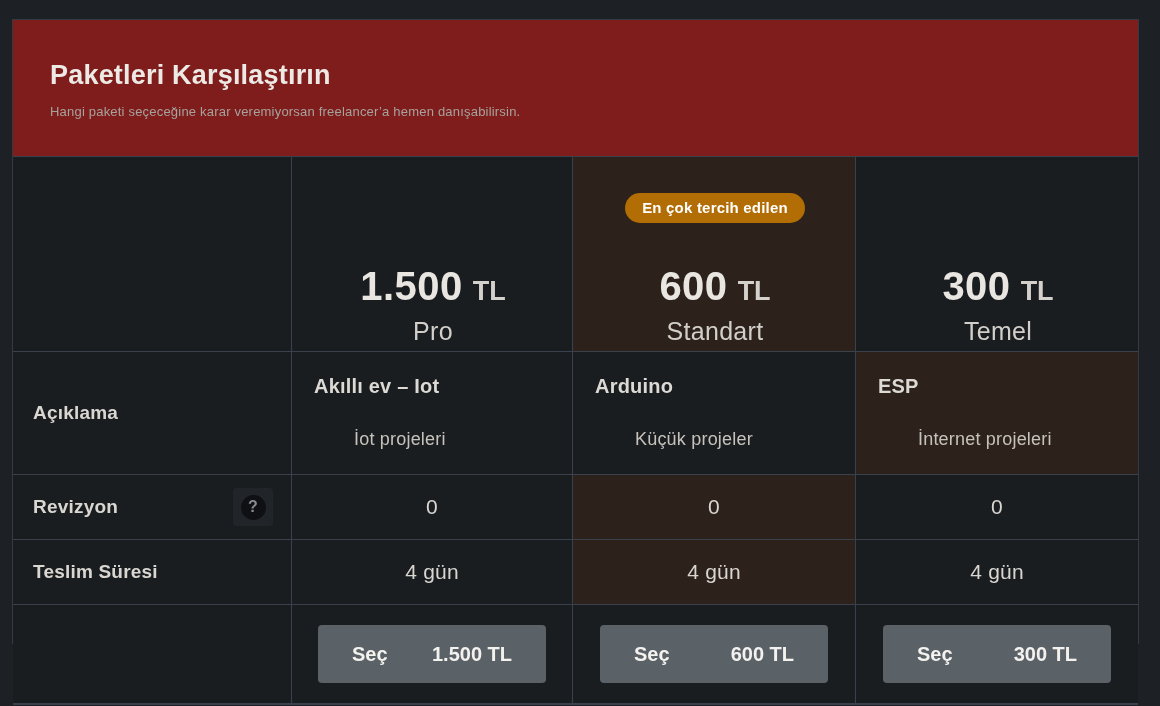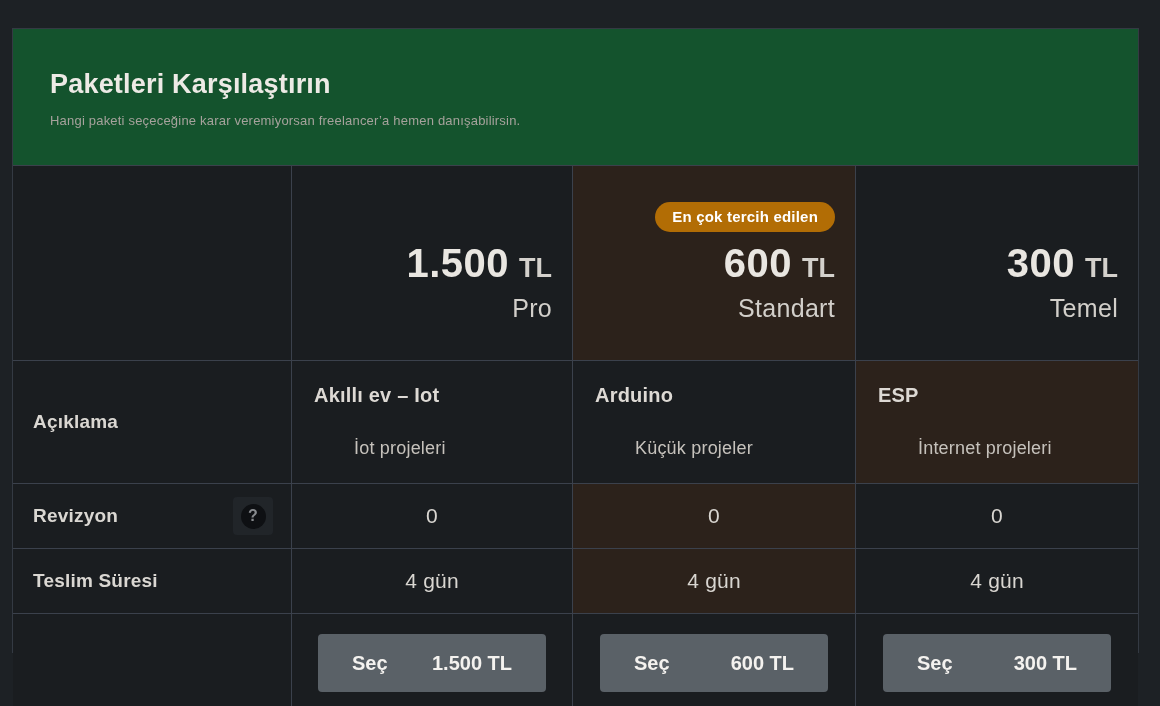--- a/index.html
+++ b/index.html
@@ -4,23 +4,23 @@
 <style>
   * { margin: 0; padding: 0; box-sizing: border-box; }
   html, body {
     width: 1160px; height: 706px;
     background: #1d2125;
     font-family: "Liberation Sans", "DejaVu Sans", sans-serif;
     overflow: hidden;
   }
   .card {
     position: absolute;
-    left: 12px; top: 28px;
+    left: 12px; top: 19px;
     width: 1127px; height: 625px;
-    background: #14532d;
+    background: #7f1d1d;
     border: 1px solid #343a43;
   }
   
   .card-header {
     height: 137px;
     border-bottom: 1px solid #3b414c;
     padding: 40px 0 0 37px;
   }
   .card-title {
     font-size: 27px;
@@ -43,21 +43,21 @@
     background: #3b414c;
     height: 548px;
   }
   .cell { background: #1a1d20; }
   .cell.hl { background: #2c221b; }
 
   
   .pkg-head {
     display: flex;
     flex-direction: column;
-    align-items: flex-end;
+    align-items: center;
     padding: 36px 20px 0 22px;
   }
   .badge {
     height: 30px;
     line-height: 30px;
     padding: 0 17px;
     border-radius: 15px;
     background: #b26d05;
     color: #ffffff;
     font-size: 15px;
@@ -66,21 +66,21 @@
     margin-bottom: 9px;
     white-space: nowrap;
   }
   .badge.ghost { visibility: hidden; }
   .price-line {
     display: flex;
     align-items: baseline;
     gap: 10px;
     color: #e9e6e1;
   }
-  .price-num { font-size: 40px; font-weight: 700; letter-spacing: 0.5px; }
+  .price-num { font-size: 40px; font-weight: 700; letter-spacing: 0.5px; margin-top: 32px; }
   .price-cur { font-size: 27px; font-weight: 700; color: #d4d1cc; }
   .pkg-name {
     margin-top: 8px;
     font-size: 25px;
     font-weight: 400;
     color: #d2cfca;
     letter-spacing: 0.3px;
   }
 
   

